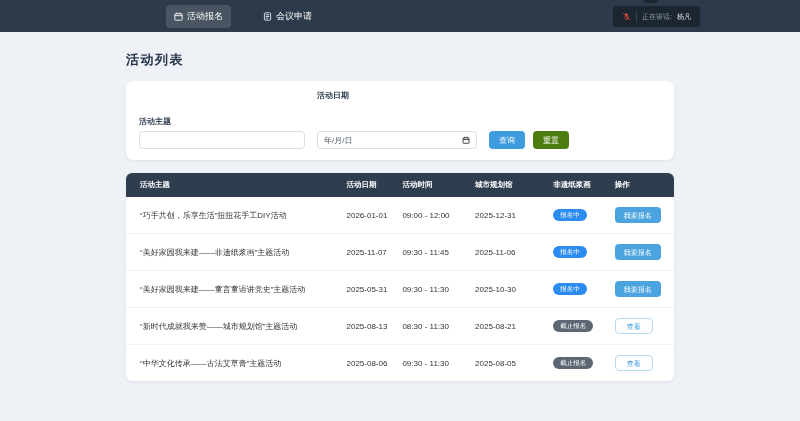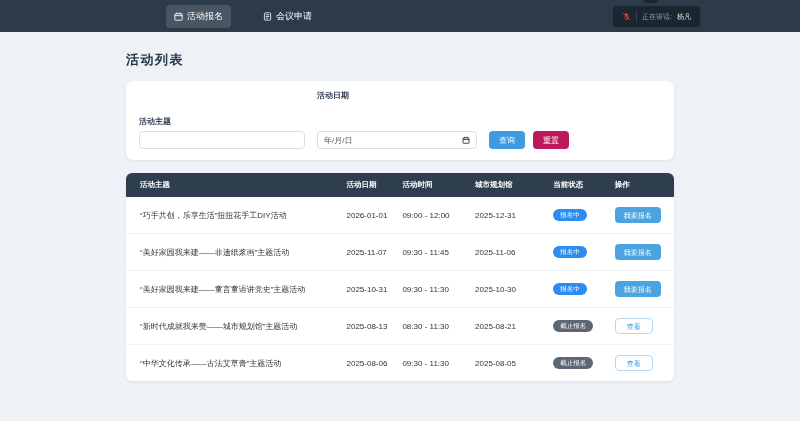--- a/index.html
+++ b/index.html
@@ -62,21 +62,21 @@
     width:160px; height:18px; border:1px solid #d9dee4; border-radius:4px;
     display:flex; align-items:center; justify-content:space-between;
     padding:0 6px; font-size:8px; color:#4a5560; cursor:pointer; background:#fff;margin-top:26px;
   }
   .date-input svg { width:8px; height:8px; display:block; }
   .btn {
     height:18px; border:none; border-radius:4px; color:#fff;
     font-size:8px; padding:0 10px; cursor:pointer; font-family:inherit;
   }
   .btn-query { background:#3e9bdf;text-align:center; }
-  .btn-reset { background:#be185d; margin-left:-4px;margin-top:40px; }
+  .btn-reset { background:#4d7c0f; margin-left:-4px;margin-top:40px; }
 
   
   .table-card {
     margin-top:13px; background:#fff; border-radius:6px;
     box-shadow:0 1px 3px rgba(16,24,40,0.07); overflow:hidden;
   }
   table { width:100%; border-collapse:collapse; table-layout:fixed; }
   thead th {
     background:#2e3e4f; color:#ffffff; text-align:left;
     font-weight:600; font-size:7.5px; padding:7px 8px; white-space:nowrap;
@@ -176,21 +176,21 @@
   </div>
 
   <div class="table-card">
     <table>
       <thead>
         <tr>
             <th class="col-0">活动主题</th>
             <th class="col-1">活动日期</th>
             <th class="col-2">活动时间</th>
             <th class="col-3">城市规划馆</th>
-            <th class="col-4">当前状态</th>
+            <th class="col-4">非遗纸浆画</th>
             <th class="col-5">操作</th>
           </tr>
       </thead>
       <tbody>
   <tr>
     <td class="col-0">“巧手共创，乐享生活”扭扭花手工DIY活动</td>
     <td class="col-1">2026-01-01</td>
     <td class="col-2">09:00 - 12:00</td>
     <td class="col-3">2025-12-31</td>
     <td class="col-4">
@@ -209,21 +209,21 @@
     <td class="col-4">
       <span class="badge badge-open">报名中</span>
     </td>
     <td class="col-5">
       <button class="row-btn row-btn-primary">我要报名</button>
     </td>
   </tr>
 
   <tr>
     <td class="col-0">“美好家园我来建——童言童语讲党史”主题活动</td>
-    <td class="col-1">2025-10-31</td>
+    <td class="col-1">2025-05-31</td>
     <td class="col-2">09:30 - 11:30</td>
     <td class="col-3">2025-10-30</td>
     <td class="col-4">
       <span class="badge badge-open">报名中</span>
     </td>
     <td class="col-5">
       <button class="row-btn row-btn-primary">我要报名</button>
     </td>
   </tr>
 

